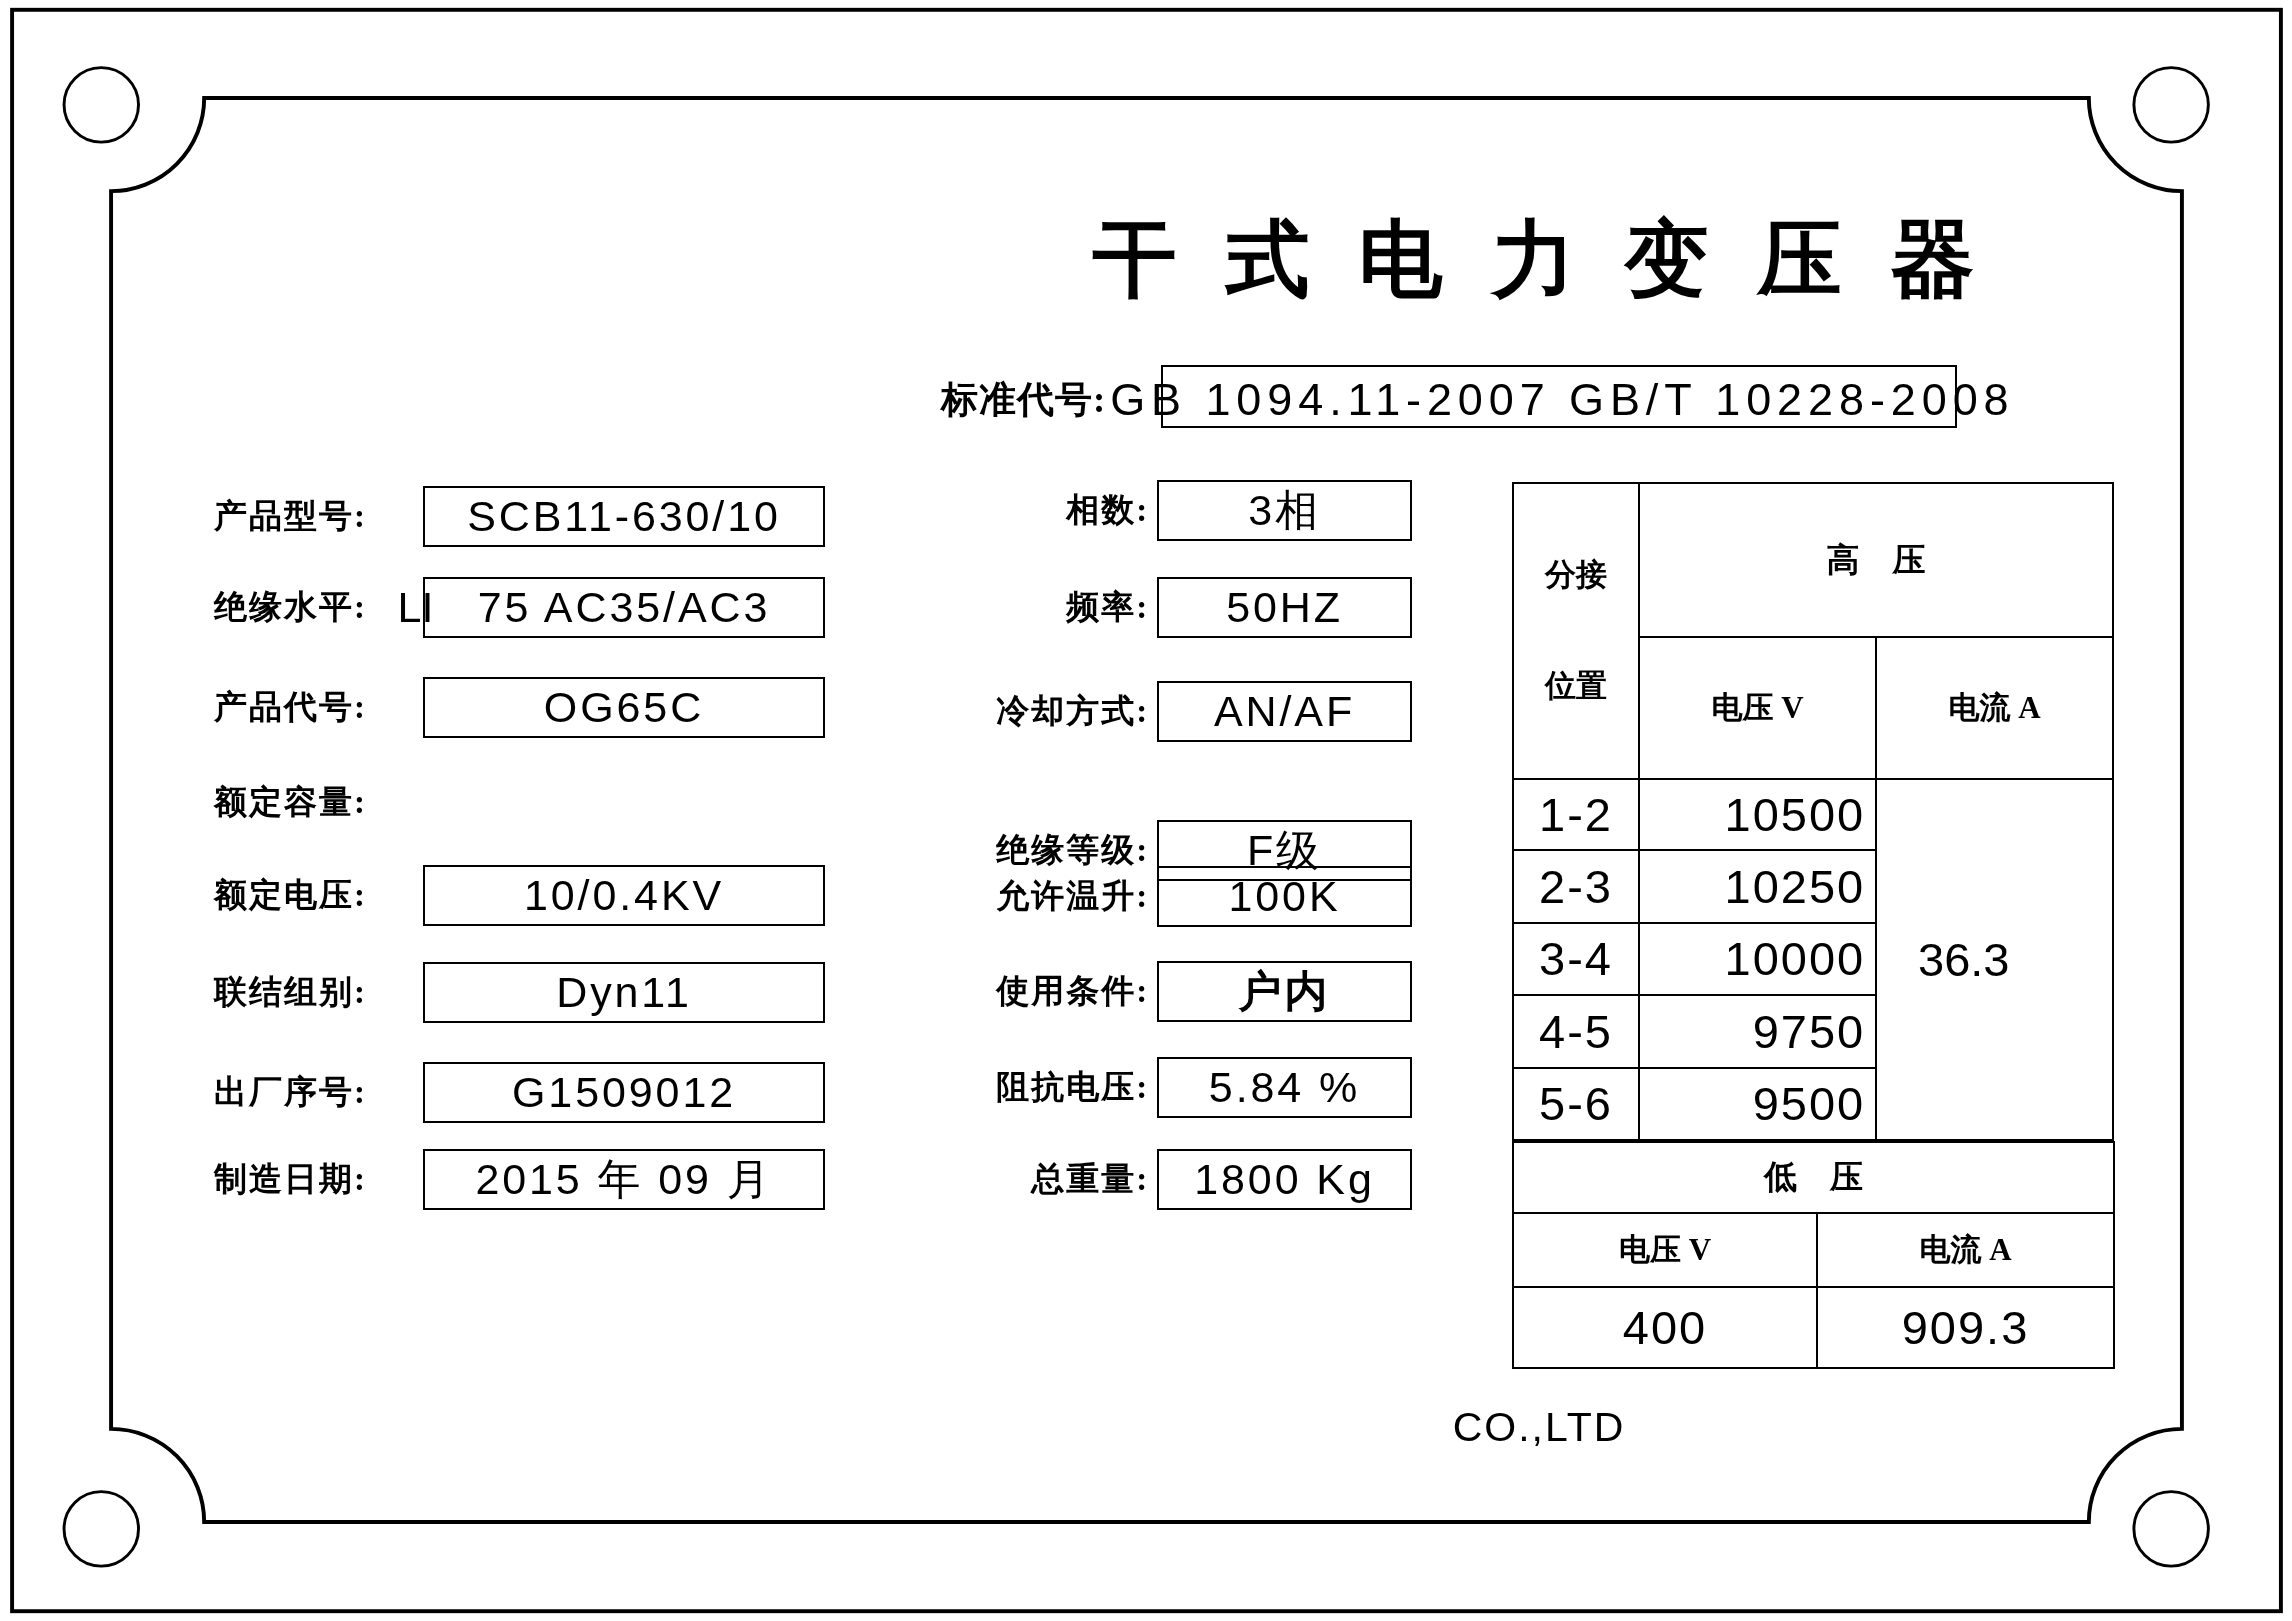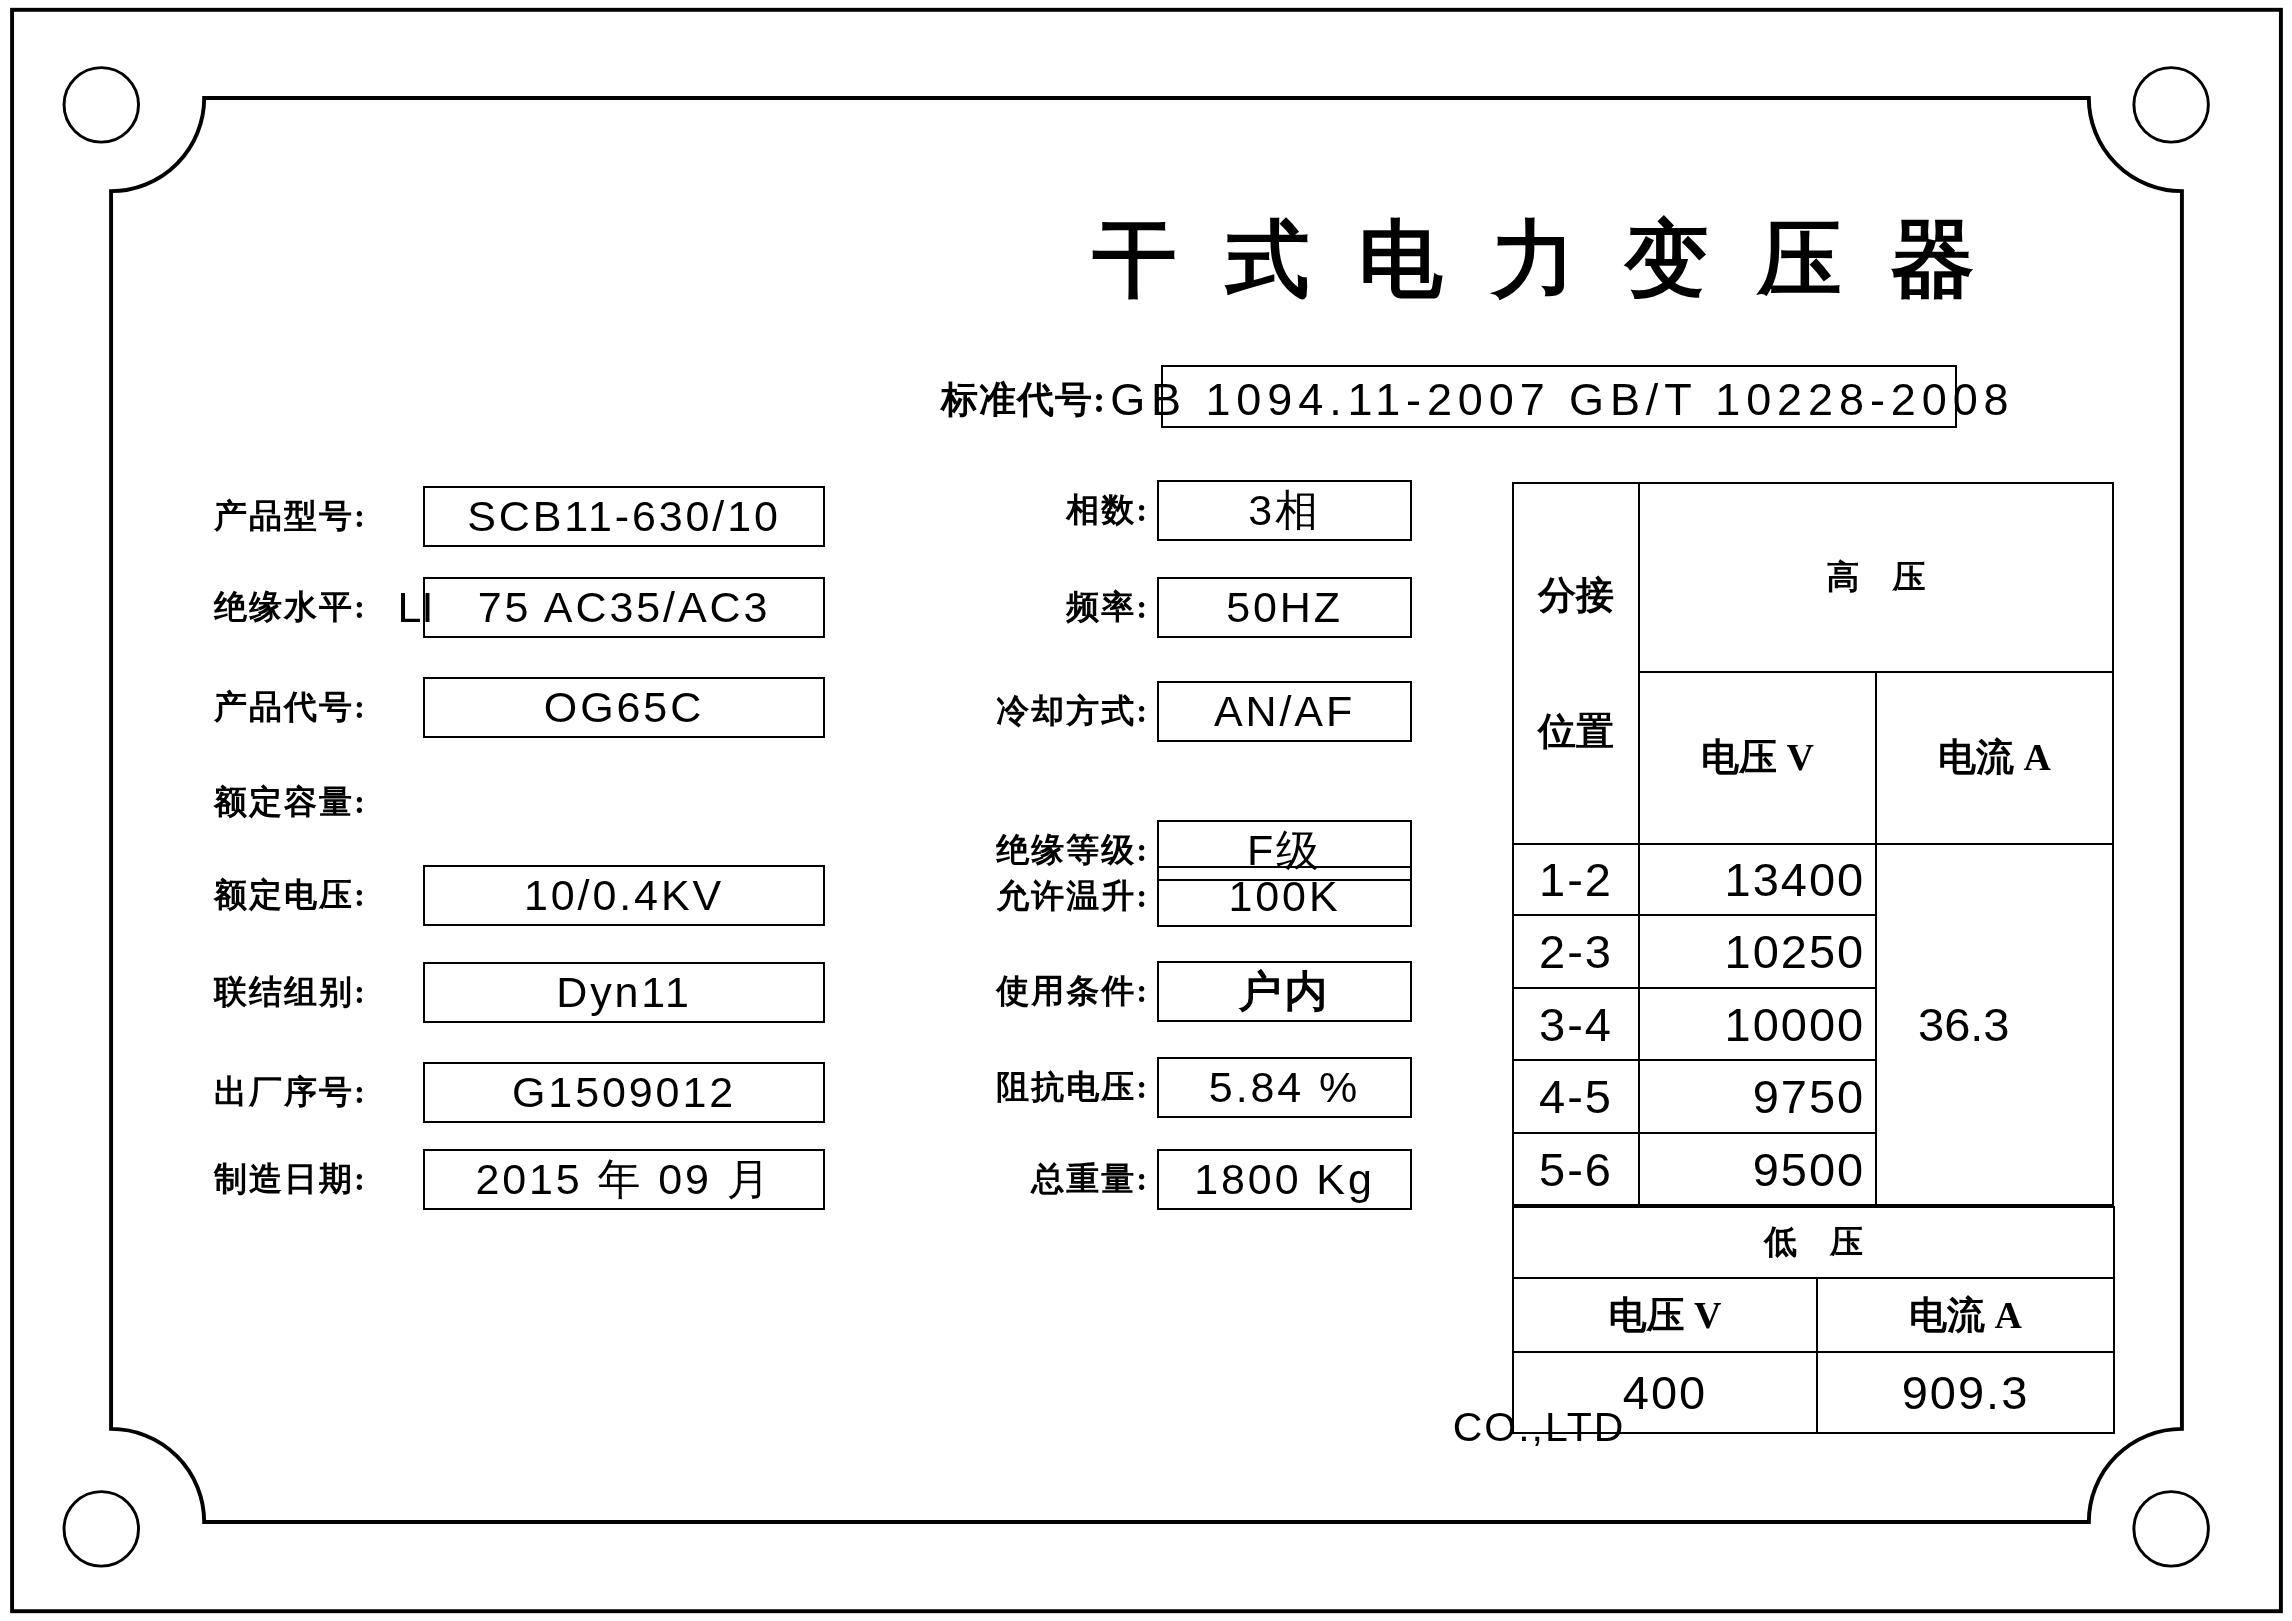--- a/index.html
+++ b/index.html
@@ -32,21 +32,21 @@
   .lbox{width:402px;}
   .mbox{width:255px;}
   .prefix{
     display:inline-block;width:0;overflow:visible;position:relative;left:-25.5px;z-index:2;
     font-size:43px;white-space:nowrap;
   }
 
   .tables{position:absolute;left:1512px;top:482px;}
   table.t{border-collapse:collapse;table-layout:fixed;}
   .t td{border:2.9px solid #000;text-align:center;vertical-align:middle;padding:0;white-space:pre;}
-  td.h{font-family:"Liberation Serif","DejaVu Serif",serif;font-weight:700;font-size:38px;}
+  td.h{font-family:"Liberation Serif","DejaVu Serif",serif;font-weight:700;font-size:31px;}
   td.hw{font-family:"Liberation Serif","DejaVu Serif",serif;font-weight:700;font-size:33px;}
   td.tap{font-size:47px;letter-spacing:2px;}
   td.volt{font-size:47px;text-align:right;padding-right:9.8px;letter-spacing:2px;}
   td.cur{font-size:47px;text-align:left;padding-left:41px;}
   td.lvval{font-size:47px;letter-spacing:2px;}
   .tap-head span{display:block;line-height:1.25;}
 
   .company{position:absolute;top:1404px;left:1343px;width:392px;text-align:center;font-size:41px;letter-spacing:2px;}
 </style>
 </head>
@@ -181,21 +181,21 @@
           <span>位置</span>
         </td>
         <td colspan="2" class="hw">高    压</td>
       </tr>
       <tr style="height:74px">
         <td class="h">电压 V</td>
         <td class="h">电流 A</td>
       </tr>
       <tr style="height:71px">
         <td class="tap">1-2</td>
-        <td class="volt">13400</td>
+        <td class="volt">10500</td>
         <td rowspan="5" class="cur">36.3</td>
       </tr>
       <tr style="height:73px">
         <td class="tap">2-3</td>
         <td class="volt">10250</td>
       </tr>
       <tr style="height:72px">
         <td class="tap">3-4</td>
         <td class="volt">10000</td>
       </tr>

